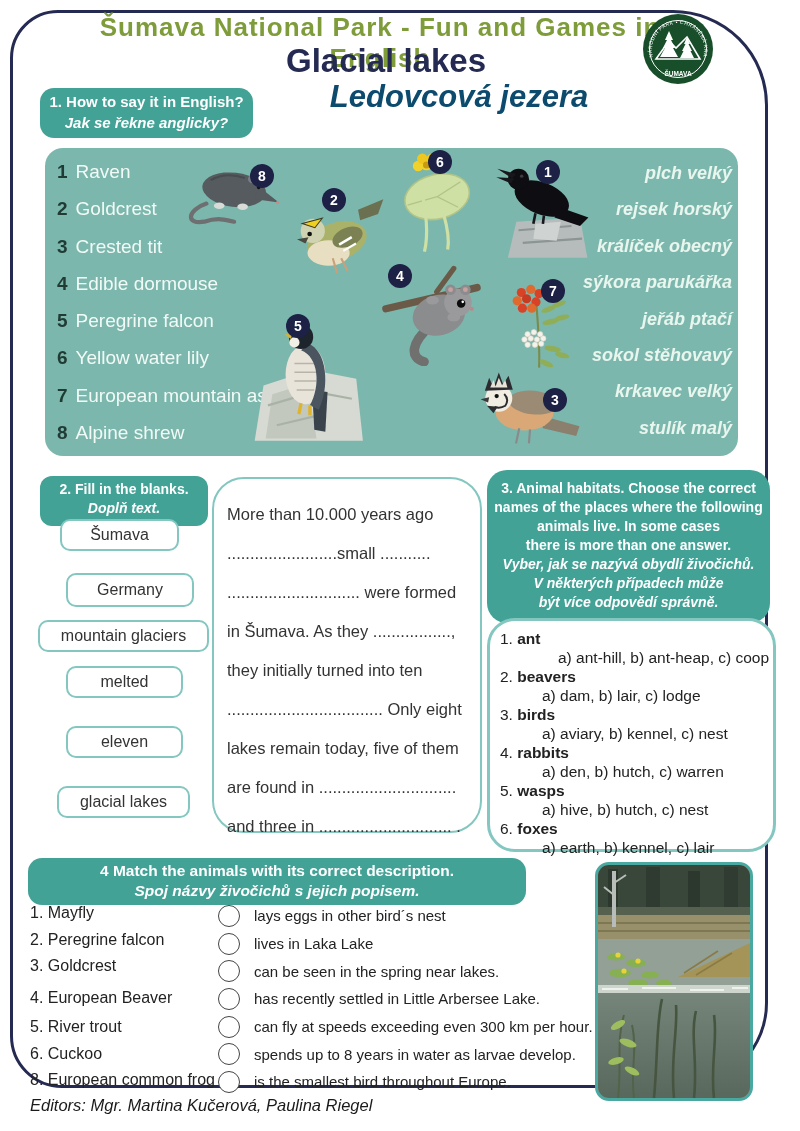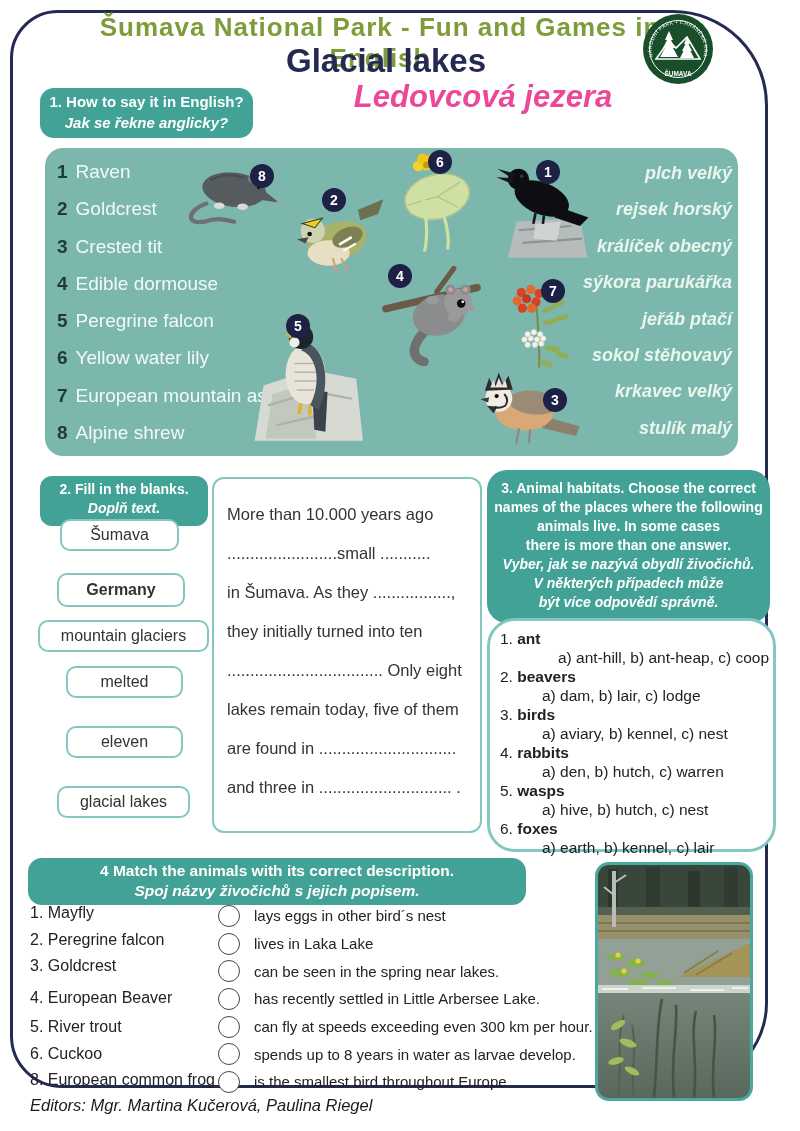--- a/index.html
+++ b/index.html
@@ -5,40 +5,40 @@
   html,body{margin:0;padding:0;}
   body{width:800px;height:1131px;background:#ffffff;font-family:"Liberation Sans",sans-serif;}
   .stage{position:relative;width:800px;height:1131px;overflow:hidden;background:#fff;}
   .abs{position:absolute;}
   .page-border{position:absolute;left:10px;top:10px;width:752px;height:1072px;
     border:3px solid #252a52;border-radius:48px 95px 85px 52px;}
   .hdr-title{position:absolute;left:70px;top:12px;width:620px;text-align:center;
     color:#7e9c3a;font-size:26px;font-weight:bold;letter-spacing:1px;}
   .hdr-en{position:absolute;left:10px;top:42px;width:752px;text-align:center;
     color:#252a52;font-size:33px;font-weight:bold;}
-  .hdr-cz{position:absolute;left:248px;top:79px;width:470px;text-align:center;
-    color:#ec4899;font-size:31px;font-weight:bold;font-style:italic;}
+  .hdr-cz{position:absolute;left:224px;top:79px;width:470px;text-align:center;
+    color:#0c4a6e;font-size:31px;font-weight:bold;font-style:italic;}
   .tealbox{background:#42a296;color:#ffffff;text-align:center;border-radius:14px;}
   .tb-line{font-weight:bold;}
   .tb-cz{font-style:italic;}
   .box1{left:40px;top:88px;width:213px;height:47px;padding-top:3px;font-size:15px;line-height:21px;}
   .panel1{position:absolute;left:45px;top:148px;width:693px;height:308px;background:#7cb7ae;border-radius:18px;}
   .en-list{position:absolute;left:57px;top:153px;line-height:37.3px;font-size:19px;}
   .en-num{color:#1f3b34;font-weight:bold;margin-right:8px;}
   .en-lbl{color:#f2faf6;}
   .cz-list{position:absolute;left:470px;top:155px;width:262px;text-align:right;
     line-height:36.4px;font-size:18px;font-weight:bold;font-style:italic;color:#e8f6ee;}
   .badge{position:absolute;width:24px;height:24px;background:#1d2145;color:#fff;border-radius:50%;
     text-align:center;line-height:24px;font-size:14px;font-weight:bold;z-index:4;}
   .animal{position:absolute;z-index:3;}
   .box2{left:40px;top:467px;width:168px;height:46px;padding-top:4px;font-size:14px;line-height:19px;border-radius:12px;margin-top:9px;}
   .chip{position:absolute;background:#fff;border:2px solid #83c7c0;border-radius:10px;
     text-align:center;font-size:16px;color:#333;line-height:28px;}
   .parabox{position:absolute;left:212px;top:477px;width:266px;height:352px;background:#fff;
-    border:2px solid #83c7c0;border-radius:12px;}
+    border:2px solid #83c7c0;border-radius:32px;}
   .paratext{padding:16px 0 0 13px;font-size:16.5px;line-height:39px;color:#333;}
   .box3{left:487px;top:470px;width:283px;height:144px;padding-top:9px;font-size:14px;line-height:19px;border-radius:20px;}
   .habbox{position:absolute;left:487px;top:618px;width:283px;height:228px;background:#fff;
     border:3px solid #83c7c0;border-radius:28px;z-index:2;}
   .habinner{padding:8px 0 0 10px;font-size:15.5px;color:#222;line-height:19px;}
   .hq-name{height:19px;}
   .hq-animal{font-weight:bold;}
   .hq-opts{height:19px;padding-left:42px;}
   .box4{left:28px;top:858px;width:498px;height:44px;padding-top:3px;font-size:15.5px;line-height:20px;}
   .m-animals{position:absolute;left:30px;top:903px;width:188px;font-size:16px;color:#222;}
@@ -252,30 +252,31 @@
     <line x1="50" y1="59" x2="49" y2="72" stroke="#8a8a8a" stroke-width="2"></line>
   </svg>
   <div class="badge" style="left:543px;top:388px;">3</div>
 
   <div class="abs tealbox box2">
     <div class="tb-line">2. Fill in the blanks.</div>
     <div class="tb-line tb-cz">Doplň text.</div>
   </div>
 
   <div class="chip" style="left:60px;top:519px;width:115px;">Šumava</div>
-  <div class="chip" style="left:57px;top:573px;width:124px;line-height:30px;font-weight:bold;">Germany</div>
+  <div class="chip" style="left:66px;top:573px;width:124px;line-height:30px;">Germany</div>
   <div class="chip" style="left:38px;top:620px;width:167px;">mountain glaciers</div>
   <div class="chip" style="left:66px;top:666px;width:113px;">melted</div>
   <div class="chip" style="left:66px;top:726px;width:113px;">eleven</div>
   <div class="chip" style="left:57px;top:786px;width:129px;">glacial lakes</div>
 
   <div class="parabox">
     <div class="paratext">
       <div>More than 10.000 years ago</div>
       <div>........................small ...........</div>
+      <div>............................. were formed</div>
       <div>in Šumava. As they .................,</div>
       <div>they initially turned into ten</div>
       <div>.................................. Only eight</div>
       <div>lakes remain today, five of them</div>
       <div>are found in ..............................</div>
       <div>and three in ............................. .</div>
     </div>
   </div>
 
   <div class="abs tealbox box3">

